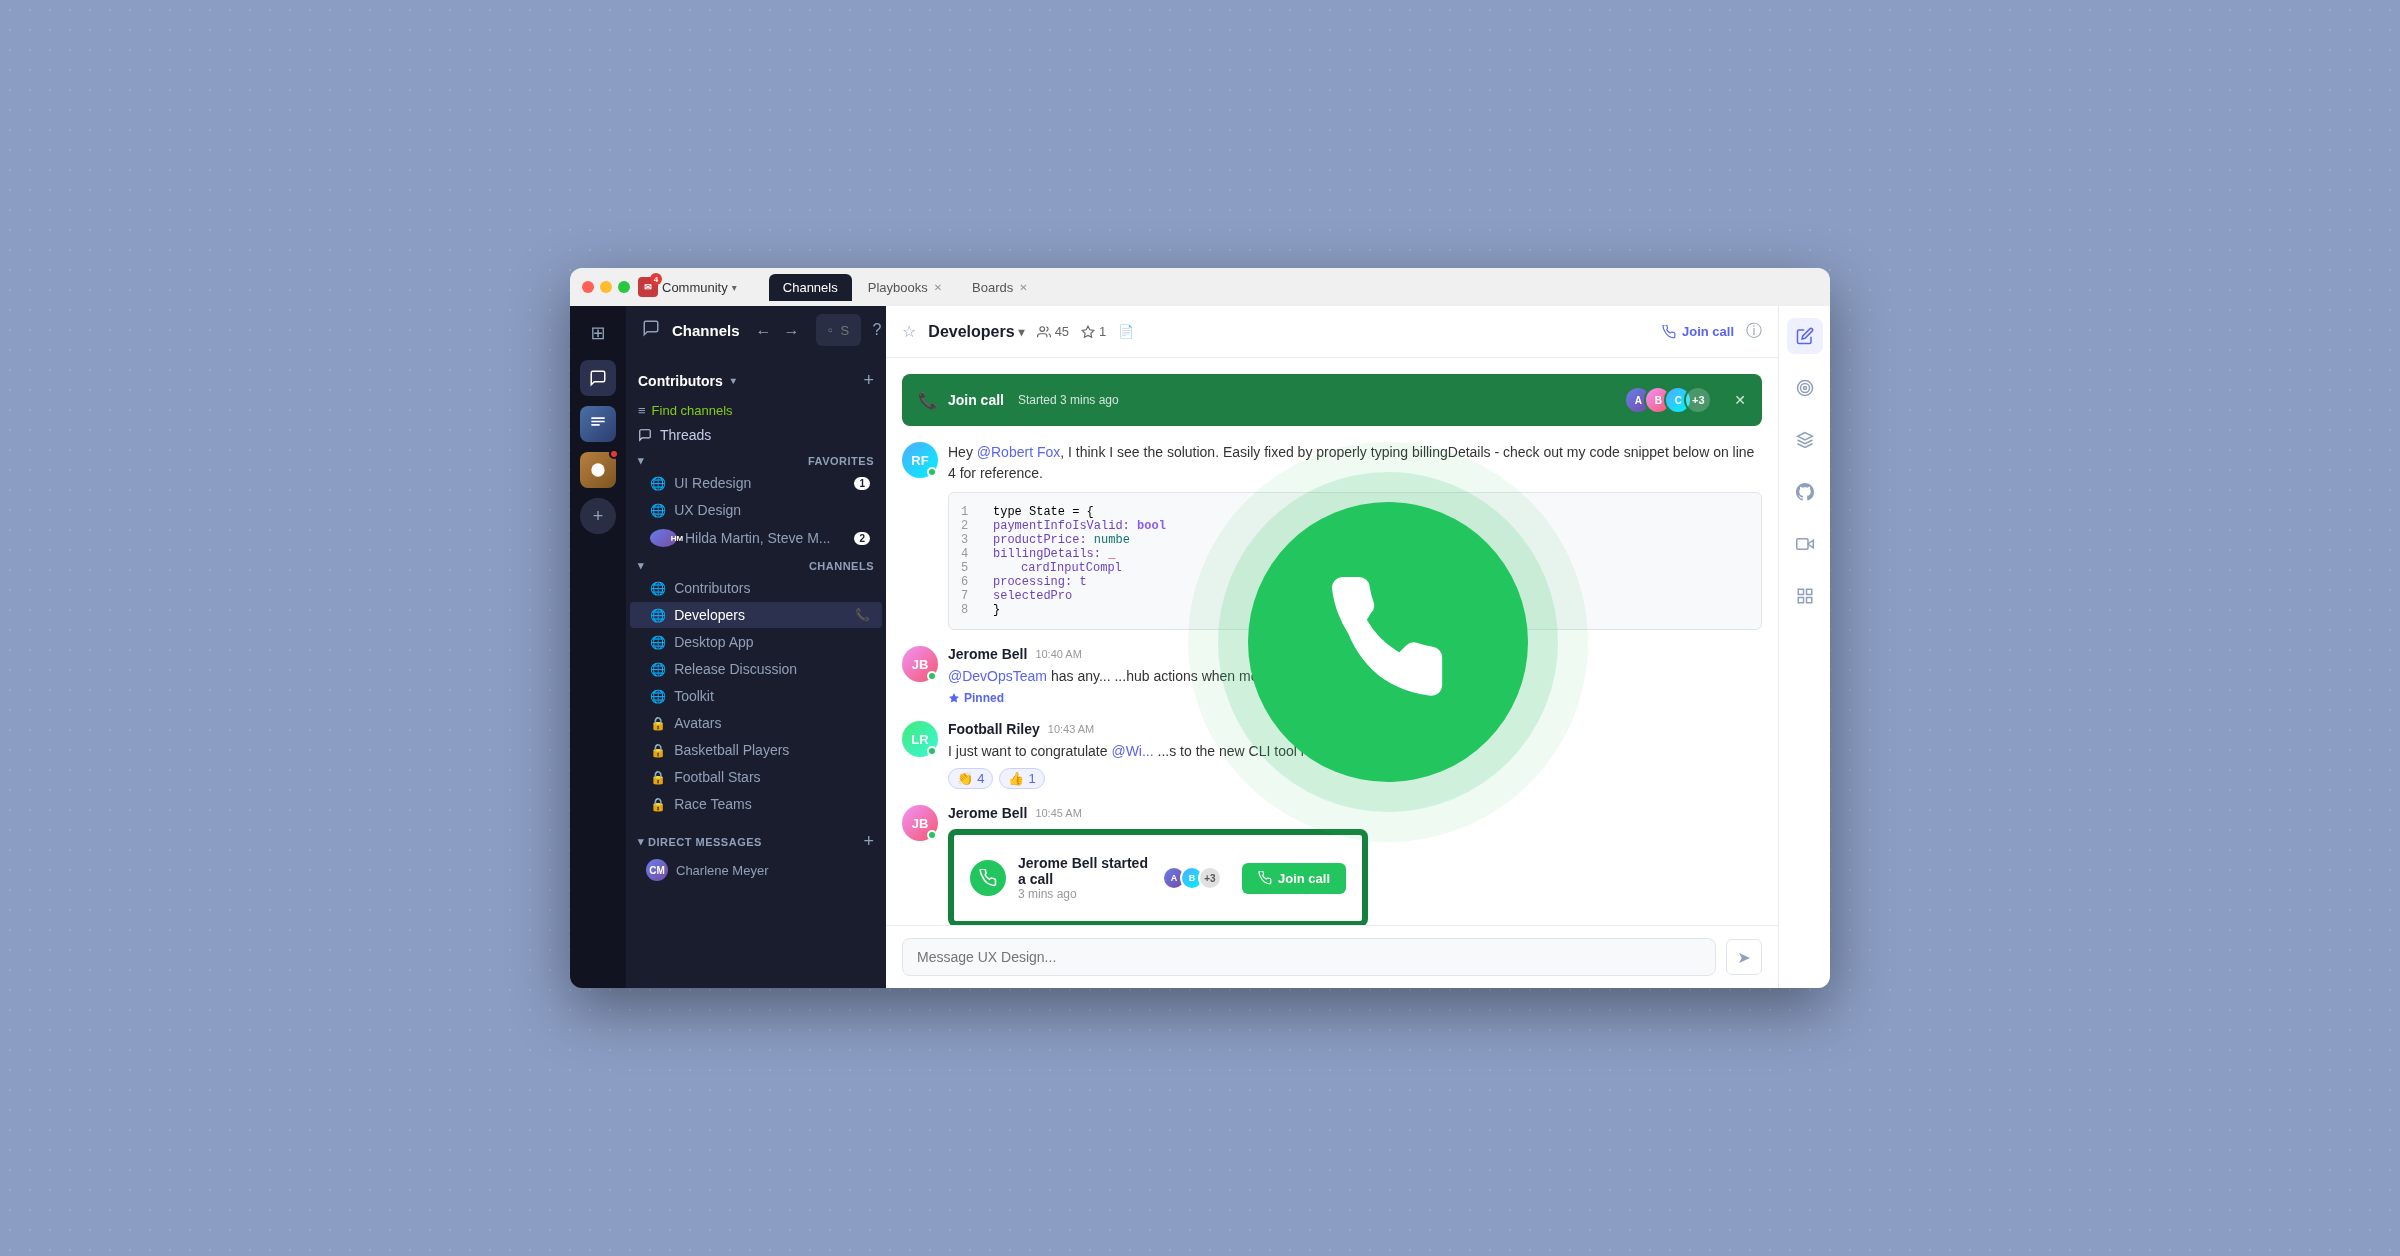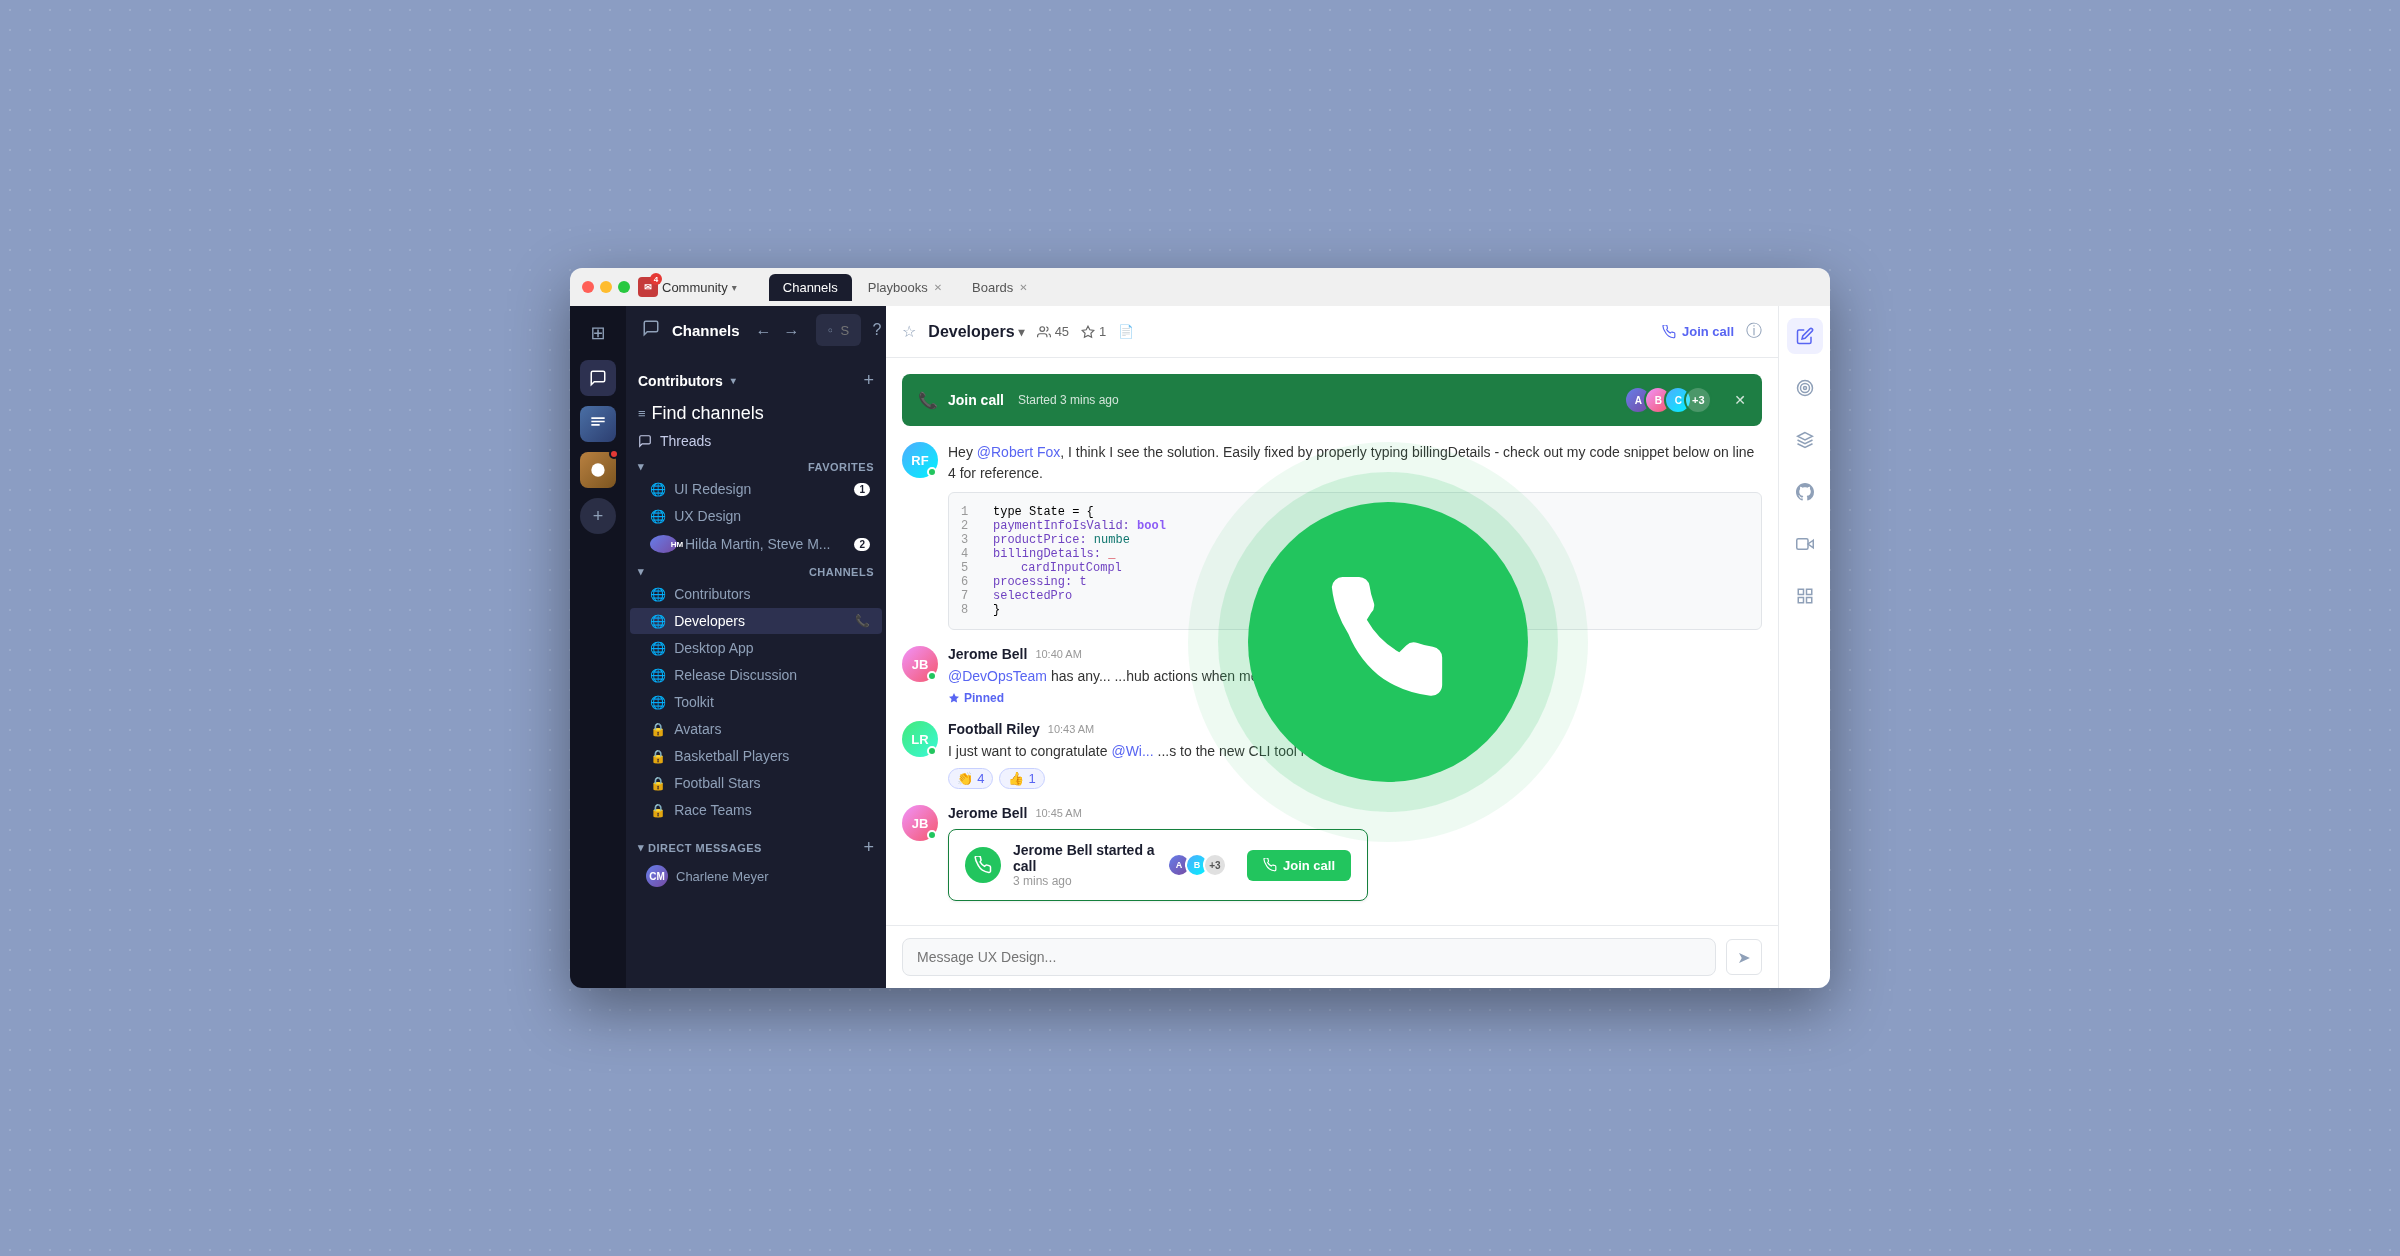--- a/index.html
+++ b/index.html
@@ -280,22 +280,22 @@
       font-size: 13px; color: #5865f2; cursor: pointer;
     }
     
     .pinned-tag {
       display: flex; align-items: center; gap: 4px;
       color: #5865f2; font-size: 12px; font-weight: 600;
       margin-top: 4px;
     }
     
     .call-card {
-      background: white; border: 1px solid #15803d;
-      border-radius: 8px; padding: 12px 16px;
+      background: white; border: 6px solid #15803d;
+      border-radius: 8px; padding: 20px 16px;
       display: flex; align-items: center; gap: 12px;
       max-width: 420px; margin-top: 8px;
       box-shadow: 0 1px 3px rgba(0,0,0,0.08);
     }
     .call-card-icon {
       width: 36px; height: 36px; border-radius: 50%;
       background: #22c55e;
       display: flex; align-items: center; justify-content: center;
       color: white; font-size: 16px; flex-shrink: 0;
     }
@@ -485,21 +485,21 @@
       <div class="channel-list">
 
         <div class="contributors-header">
           <span>Contributors</span>
           <span class="chevron">▾</span>
           <button class="add-btn">+</button>
         </div>
 
         <div class="find-channels">
           <span>≡</span>
-          <span style="color:#ffffff;font-size:18px;">Find channels</span>
+          <span style="color:#84cc16;font-size:13px;">Find channels</span>
         </div>
 
         <div class="threads-item">
           <svg width="14" height="14" viewBox="0 0 24 24" fill="none" stroke="currentColor" stroke-width="2">
             <path d="M21 15a2 2 0 0 1-2 2H7l-4 4V5a2 2 0 0 1 2-2h14a2 2 0 0 1 2 2z"></path>
           </svg>
           <span>Threads</span>
         </div>
 
         <div class="section-header">

